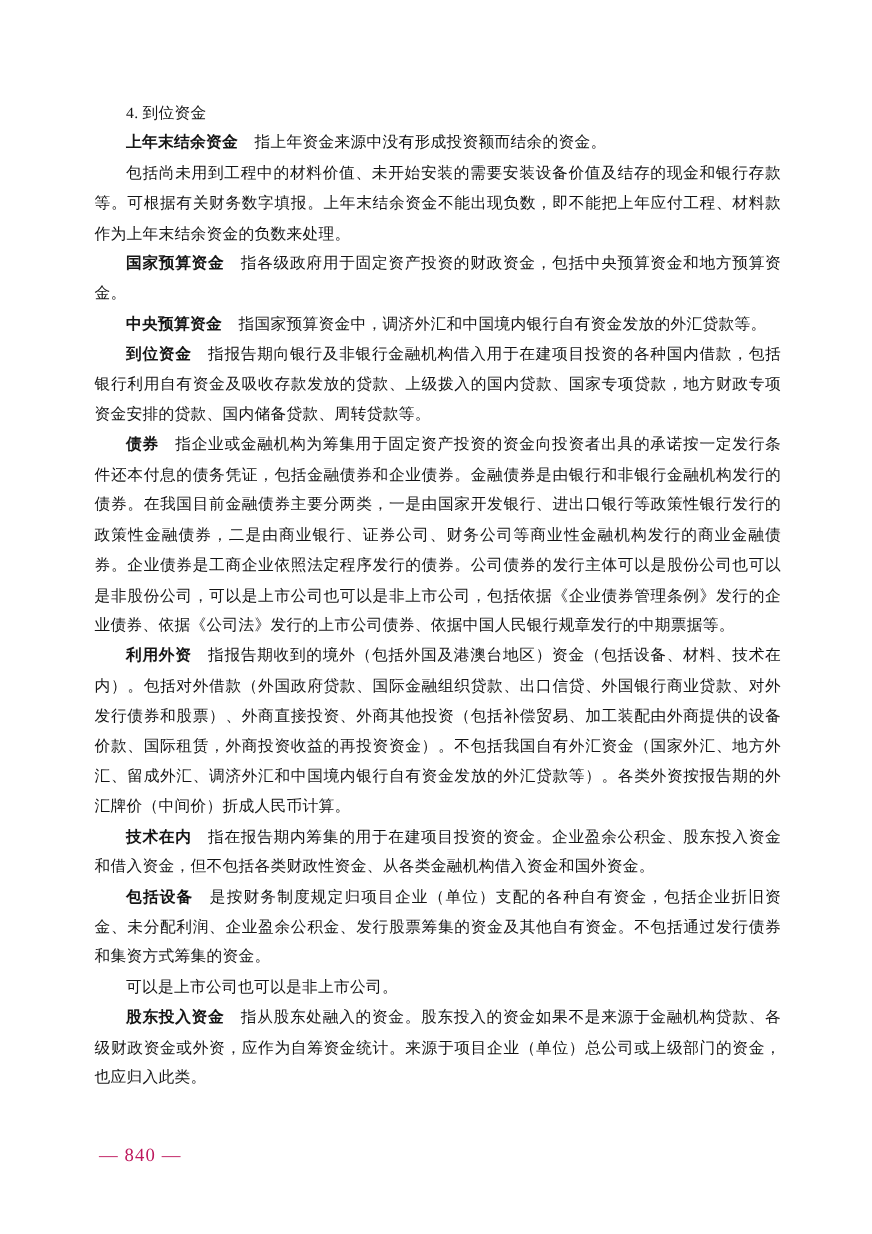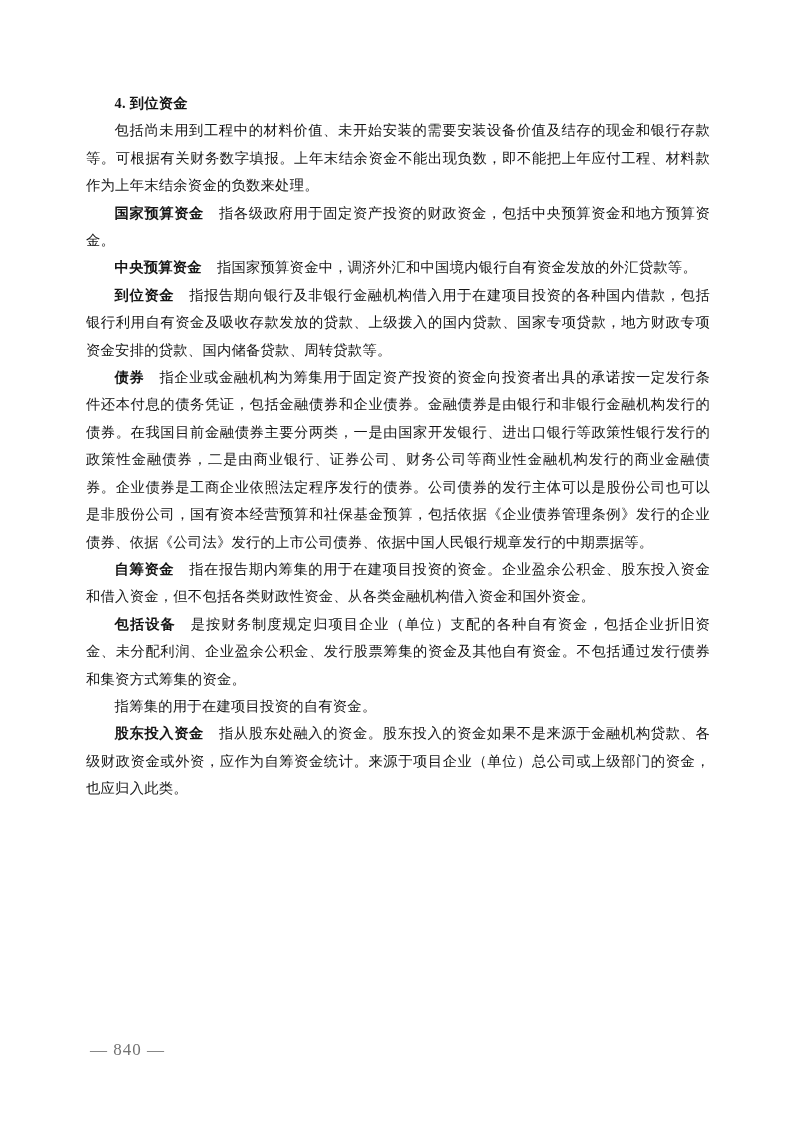--- a/index.html
+++ b/index.html
@@ -23,61 +23,63 @@
   }
   p.para {
     margin: 0;
     font-size: 14.3px;
     line-height: 27.4px;
     text-align: justify;
     text-indent: 2em;
     letter-spacing: 0.25px;
   }
   .heading {
-    font-weight: bold;
+    font-weight: normal;
   }
   .term {
     font-weight: bold;
   }
   .term:not(:empty) {
     padding-right: 1.05em;
   }
   .page-footer {
     position: absolute;
     left: 90px;
     top: 1040px;
     font-size: 17px;
     letter-spacing: 1px;
-    color: #737373;
+    color: #be185d;
   }
 </style>
 </head>
 <body>
 
 <div class="page-body">
 
   <p class="para heading">4. 到位资金</p>
 
+  <p class="para"><span class="term">上年末结余资金</span><span>指上年资金来源中没有形成投资额而结余的资金。</span></p>
 
   <p class="para"><span class="term"></span><span>包括尚未用到工程中的材料价值、未开始安装的需要安装设备价值及结存的现金和银行存款等。可根据有关财务数字填报。上年末结余资金不能出现负数，即不能把上年应付工程、材料款作为上年末结余资金的负数来处理。</span></p>
 
 
   <p class="para"><span class="term">国家预算资金</span><span>指各级政府用于固定资产投资的财政资金，包括中央预算资金和地方预算资金。</span></p>
 
 
   <p class="para"><span class="term">中央预算资金</span><span>指国家预算资金中，调济外汇和中国境内银行自有资金发放的外汇贷款等。</span></p>
 
   <p class="para"><span class="term">到位资金</span><span>指报告期向银行及非银行金融机构借入用于在建项目投资的各种国内借款，包括银行利用自有资金及吸收存款发放的贷款、上级拨入的国内贷款、国家专项贷款，地方财政专项资金安排的贷款、国内储备贷款、周转贷款等。</span></p>
 
-  <p class="para"><span class="term">债券</span><span>指企业或金融机构为筹集用于固定资产投资的资金向投资者出具的承诺按一定发行条件还本付息的债务凭证，包括金融债券和企业债券。金融债券是由银行和非银行金融机构发行的债券。在我国目前金融债券主要分两类，一是由国家开发银行、进出口银行等政策性银行发行的政策性金融债券，二是由商业银行、证券公司、财务公司等商业性金融机构发行的商业金融债券。企业债券是工商企业依照法定程序发行的债券。公司债券的发行主体可以是股份公司也可以是非股份公司，国有资本经营预算和社保基金预算，包括依据《企业债券管理条例》发行的企业债券、依据《公司法》发行的上市公司债券、依据中国人民银行规章发行的中期票据等。</span></p>
+  <p class="para"><span class="term">债券</span><span>指企业或金融机构为筹集用于固定资产投资的资金向投资者出具的承诺按一定发行条件还本付息的债务凭证，包括金融债券和企业债券。金融债券是由银行和非银行金融机构发行的债券。在我国目前金融债券主要分两类，一是由国家开发银行、进出口银行等政策性银行发行的政策性金融债券，二是由商业银行、证券公司、财务公司等商业性金融机构发行的商业金融债券。企业债券是工商企业依照法定程序发行的债券。公司债券的发行主体可以是股份公司也可以是非股份公司，可以是上市公司也可以是非上市公司，包括依据《企业债券管理条例》发行的企业债券、依据《公司法》发行的上市公司债券、依据中国人民银行规章发行的中期票据等。</span></p>
 
+  <p class="para"><span class="term">利用外资</span><span>指报告期收到的境外（包括外国及港澳台地区）资金（包括设备、材料、技术在内）。包括对外借款（外国政府贷款、国际金融组织贷款、出口信贷、外国银行商业贷款、对外发行债券和股票）、外商直接投资、外商其他投资（包括补偿贸易、加工装配由外商提供的设备价款、国际租赁，外商投资收益的再投资资金）。不包括我国自有外汇资金（国家外汇、地方外汇、留成外汇、调济外汇和中国境内银行自有资金发放的外汇贷款等）。各类外资按报告期的外汇牌价（中间价）折成人民币计算。</span></p>
 
-  <p class="para"><span class="term">自筹资金</span><span>指在报告期内筹集的用于在建项目投资的资金。企业盈余公积金、股东投入资金和借入资金，但不包括各类财政性资金、从各类金融机构借入资金和国外资金。</span></p>
+  <p class="para"><span class="term">技术在内</span><span>指在报告期内筹集的用于在建项目投资的资金。企业盈余公积金、股东投入资金和借入资金，但不包括各类财政性资金、从各类金融机构借入资金和国外资金。</span></p>
 
   <p class="para"><span class="term">包括设备</span><span>是按财务制度规定归项目企业（单位）支配的各种自有资金，包括企业折旧资金、未分配利润、企业盈余公积金、发行股票筹集的资金及其他自有资金。不包括通过发行债券和集资方式筹集的资金。</span></p>
 
-  <p class="para"><span class="term"></span><span>指筹集的用于在建项目投资的自有资金。</span></p>
+  <p class="para"><span class="term"></span><span>可以是上市公司也可以是非上市公司。</span></p>
 
   <p class="para"><span class="term">股东投入资金</span><span>指从股东处融入的资金。股东投入的资金如果不是来源于金融机构贷款、各级财政资金或外资，应作为自筹资金统计。来源于项目企业（单位）总公司或上级部门的资金，也应归入此类。</span></p>
 
 </div>
 
 <div class="page-footer">— 840 —</div>
 
 </body></html>

